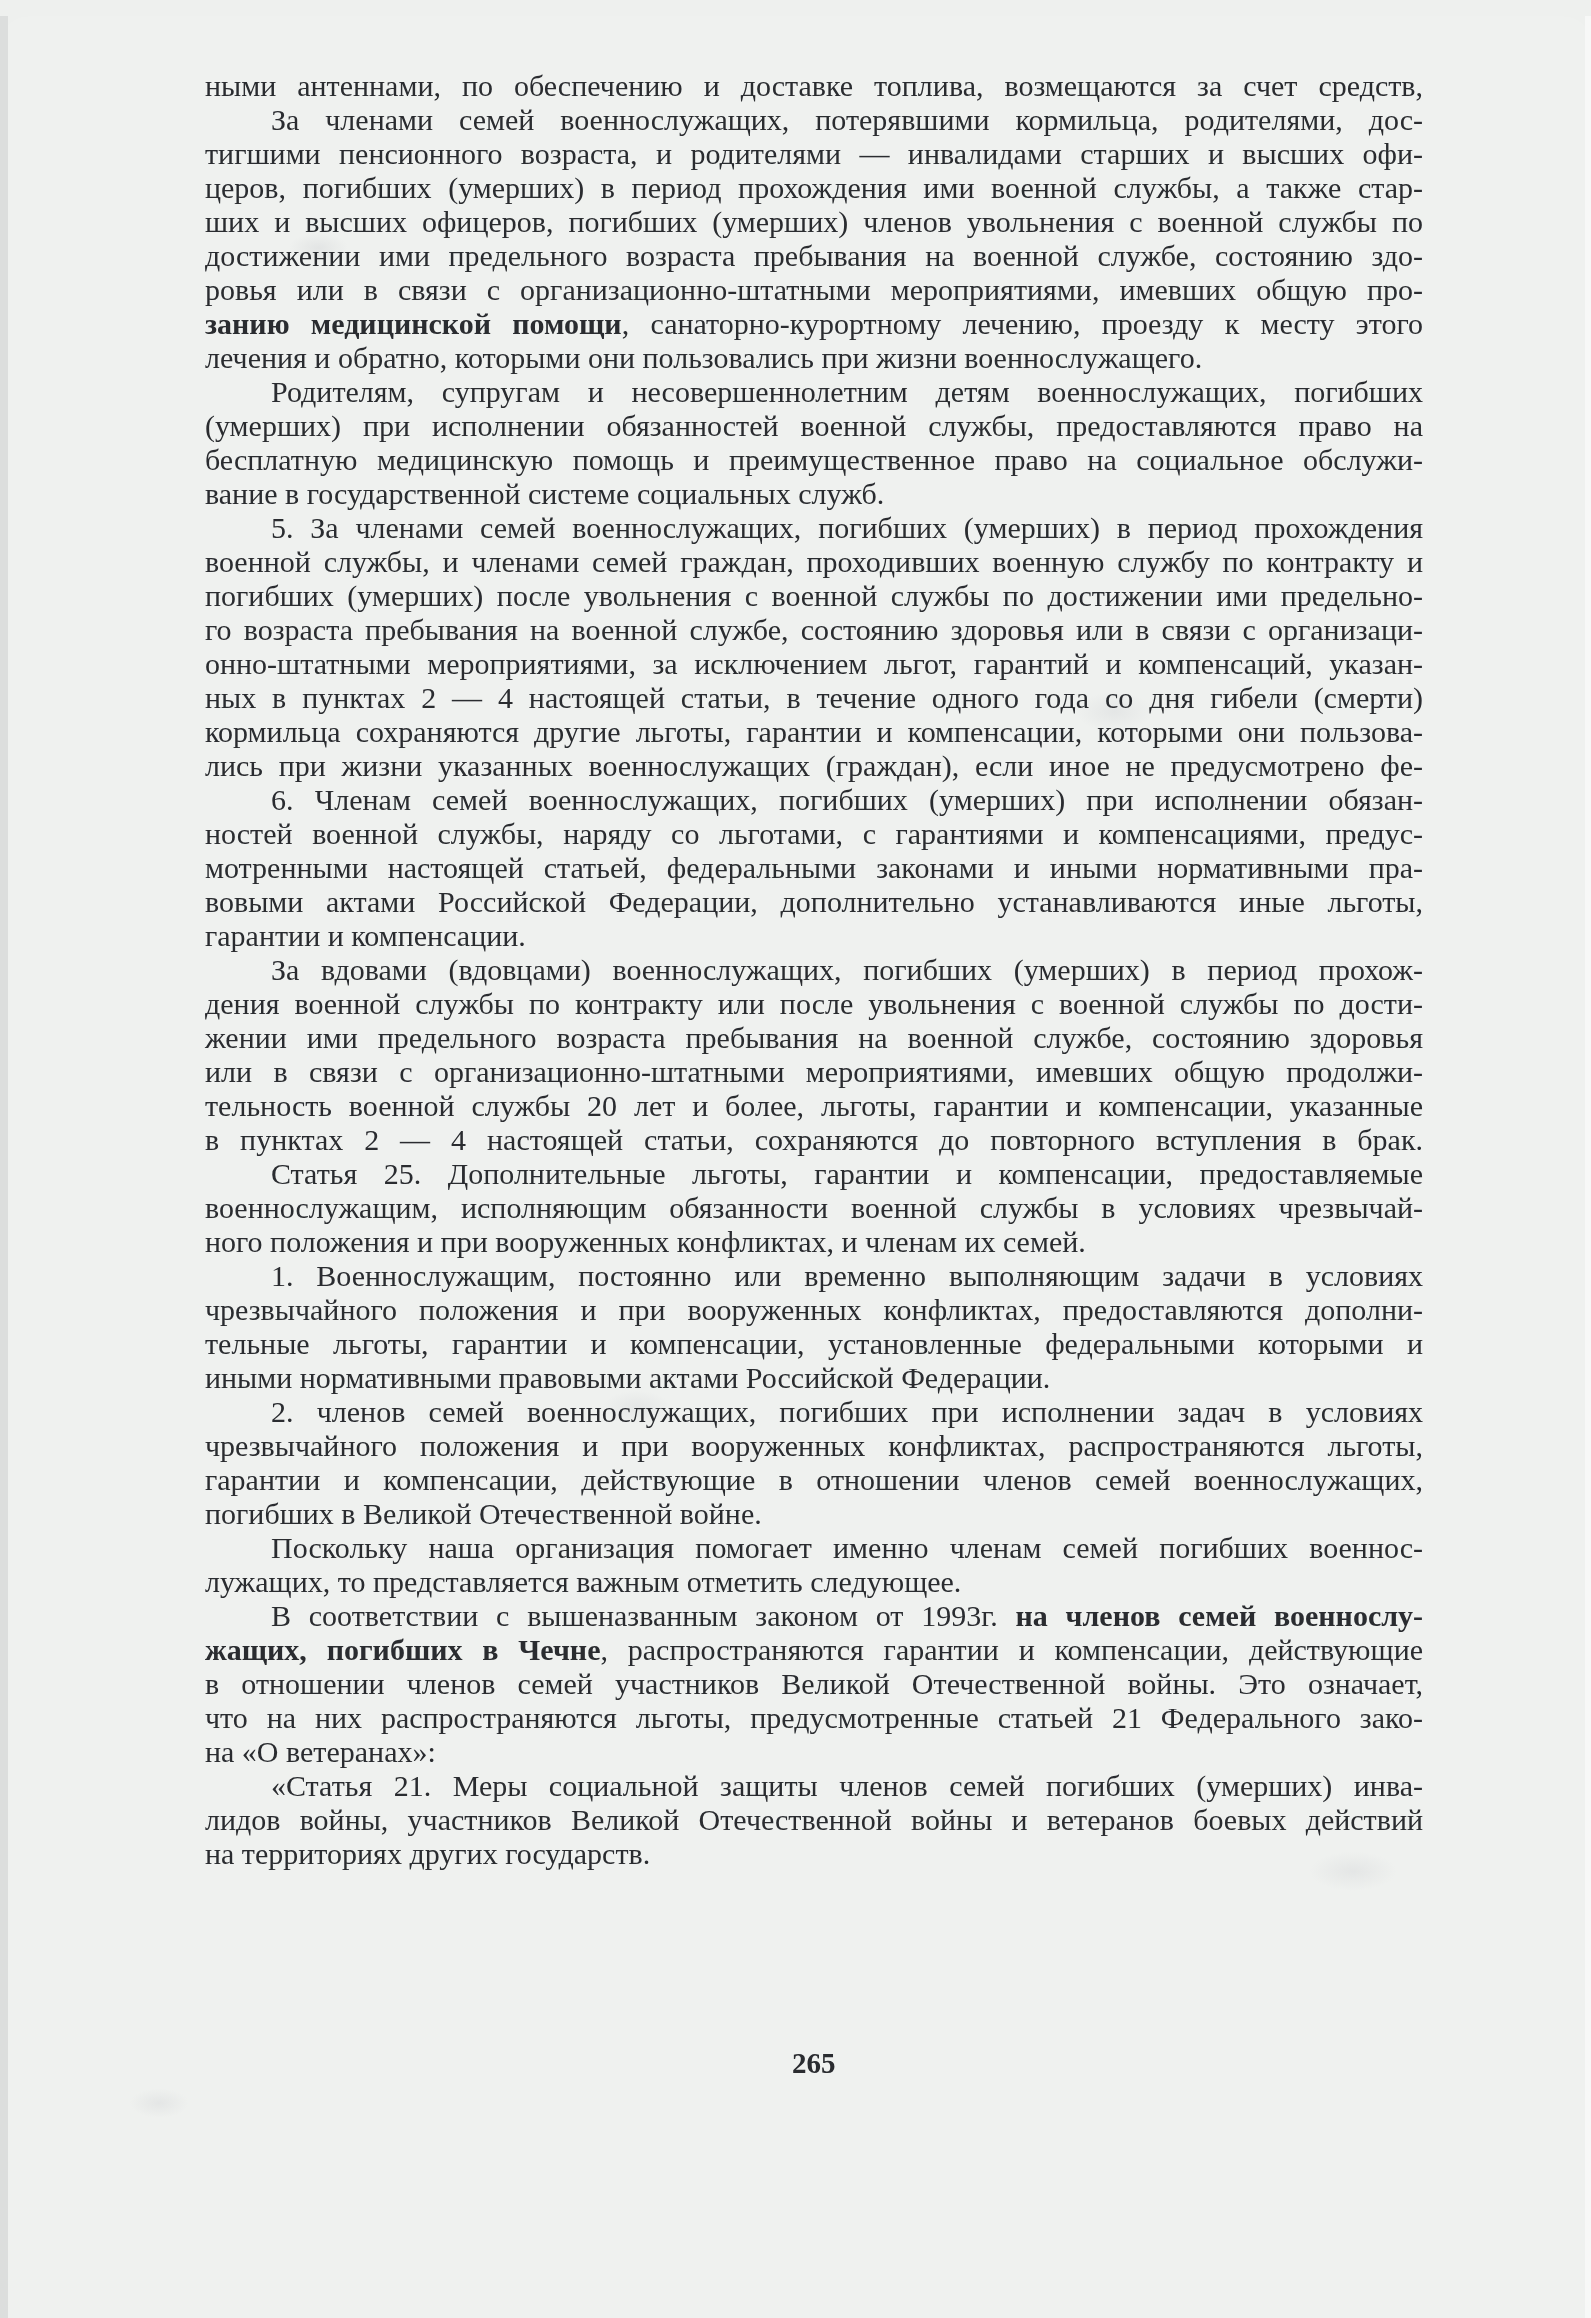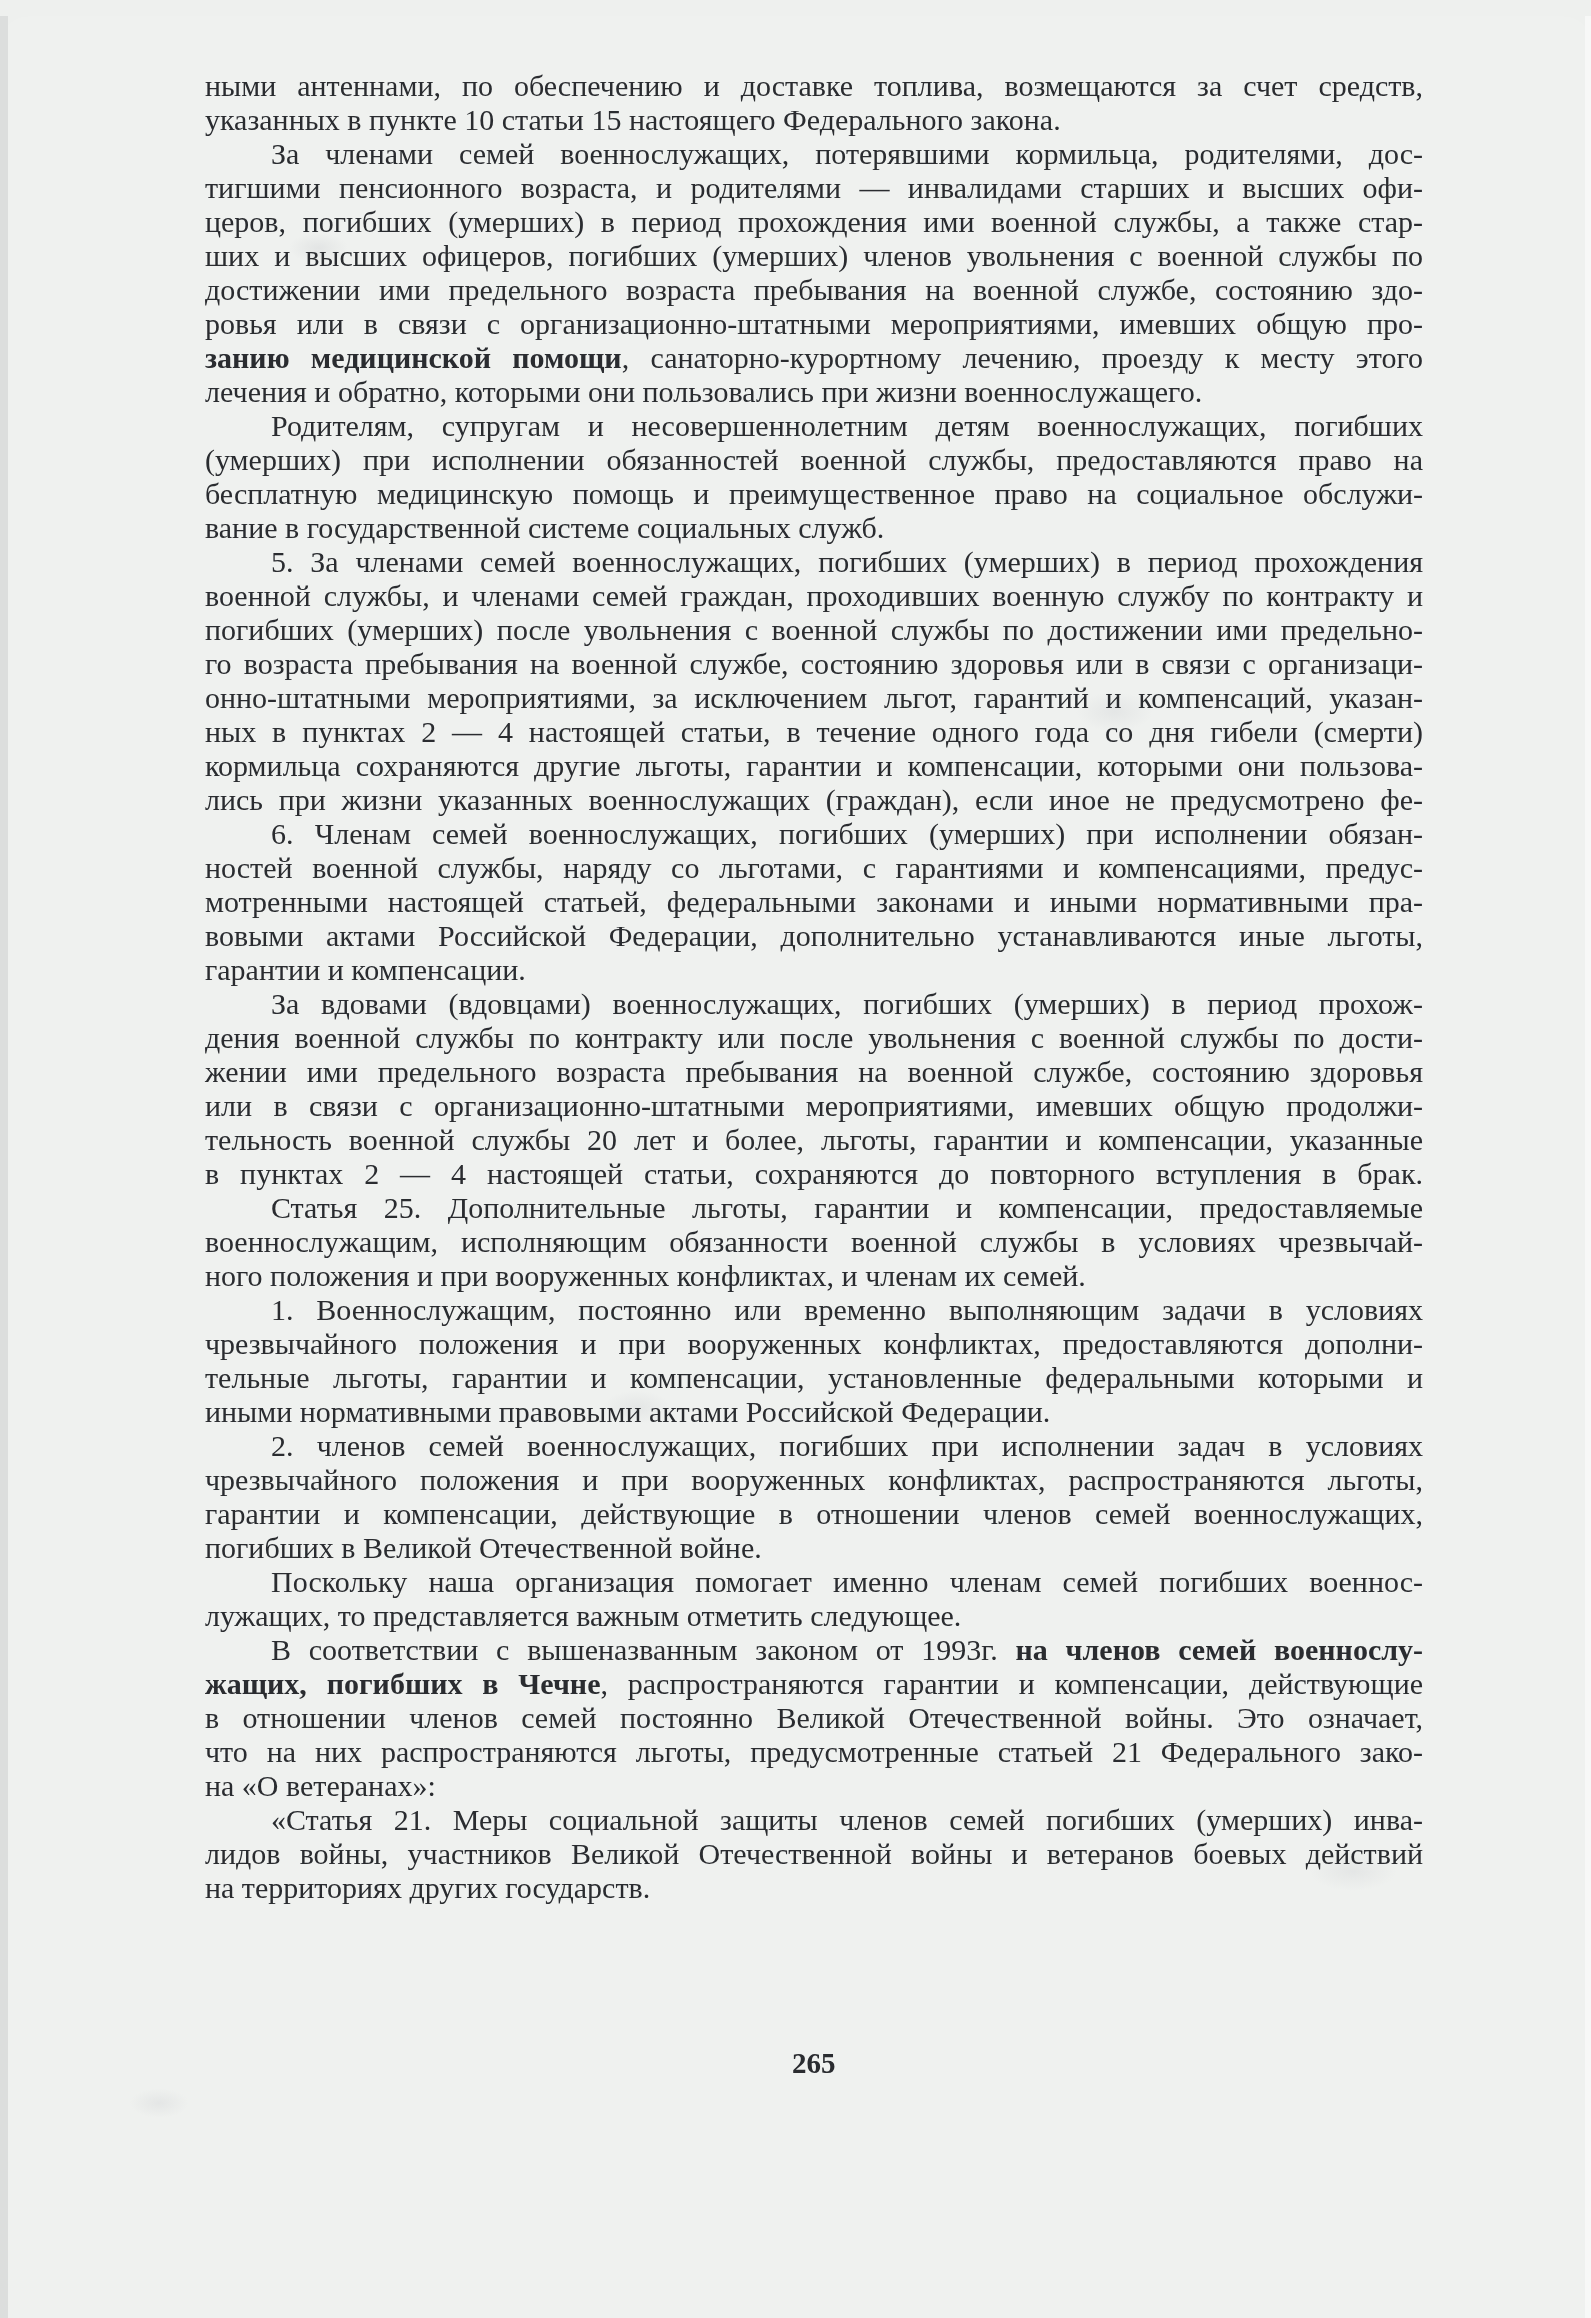--- a/index.html
+++ b/index.html
@@ -52,21 +52,20 @@
 </head>
 <body>
 
 <div class="page">
   <div class="left-edge"></div>
   <div class="right-edge"></div>
 
   <div class="text-block" id="text-block">
       <div>
         <span class="line"><span>ными антеннами, по обеспечению и доставке топлива, возмещаются за счет средств,</span></span>
-        <span class="line last"><span>указанных в пункте 10 статьи 15 настоящего Федерального закона.</span></span>
       </div>
       <div>
         <span class="line indent"><span>За членами семей военнослужащих, потерявшими кормильца, родителями, дос-</span></span>
         <span class="line"><span>тигшими пенсионного возраста, и родителями — инвалидами старших и высших офи-</span></span>
         <span class="line"><span>церов, погибших (умерших) в период прохождения ими военной службы, а также стар-</span></span>
         <span class="line"><span>ших и высших офицеров, погибших (умерших) членов увольнения с военной службы по</span></span>
         <span class="line"><span>достижении ими предельного возраста пребывания на военной службе, состоянию здо-</span></span>
         <span class="line"><span>ровья или в связи с организационно-штатными мероприятиями, имевших общую про-</span></span>
         <span class="line"><b>занию медицинской помощи</b><span>, санаторно-курортному лечению, проезду к месту этого</span></span>
         <span class="line last"><span>лечения и обратно, которыми они пользовались при жизни военнослужащего.</span></span>
@@ -119,21 +118,21 @@
         <span class="line"><span>гарантии и компенсации, действующие в отношении членов семей военнослужащих,</span></span>
         <span class="line last"><span>погибших в Великой Отечественной войне.</span></span>
       </div>
       <div>
         <span class="line indent"><span>Поскольку наша организация помогает именно членам семей погибших военнос-</span></span>
         <span class="line last"><span>лужащих, то представляется важным отметить следующее.</span></span>
       </div>
       <div>
         <span class="line indent"><span>В соответствии с вышеназванным законом от 1993г. </span><b>на членов семей военнослу-</b></span>
         <span class="line"><b>жащих, погибших в Чечне</b><span>, распространяются гарантии и компенсации, действующие</span></span>
-        <span class="line"><span>в отношении членов семей постоянно Великой Отечественной войны. Это означает,</span></span>
+        <span class="line"><span>в отношении членов семей участников Великой Отечественной войны. Это означает,</span></span>
         <span class="line"><span>что на них распространяются льготы, предусмотренные статьей 21 Федерального зако-</span></span>
         <span class="line last"><span>на «О ветеранах»:</span></span>
       </div>
       <div>
         <span class="line indent"><span>«Статья 21. Меры социальной защиты членов семей погибших (умерших) инва-</span></span>
         <span class="line"><span>лидов войны, участников Великой Отечественной войны и ветеранов боевых действий</span></span>
         <span class="line last"><span>на территориях других государств.</span></span>
       </div>
     </div>
 

